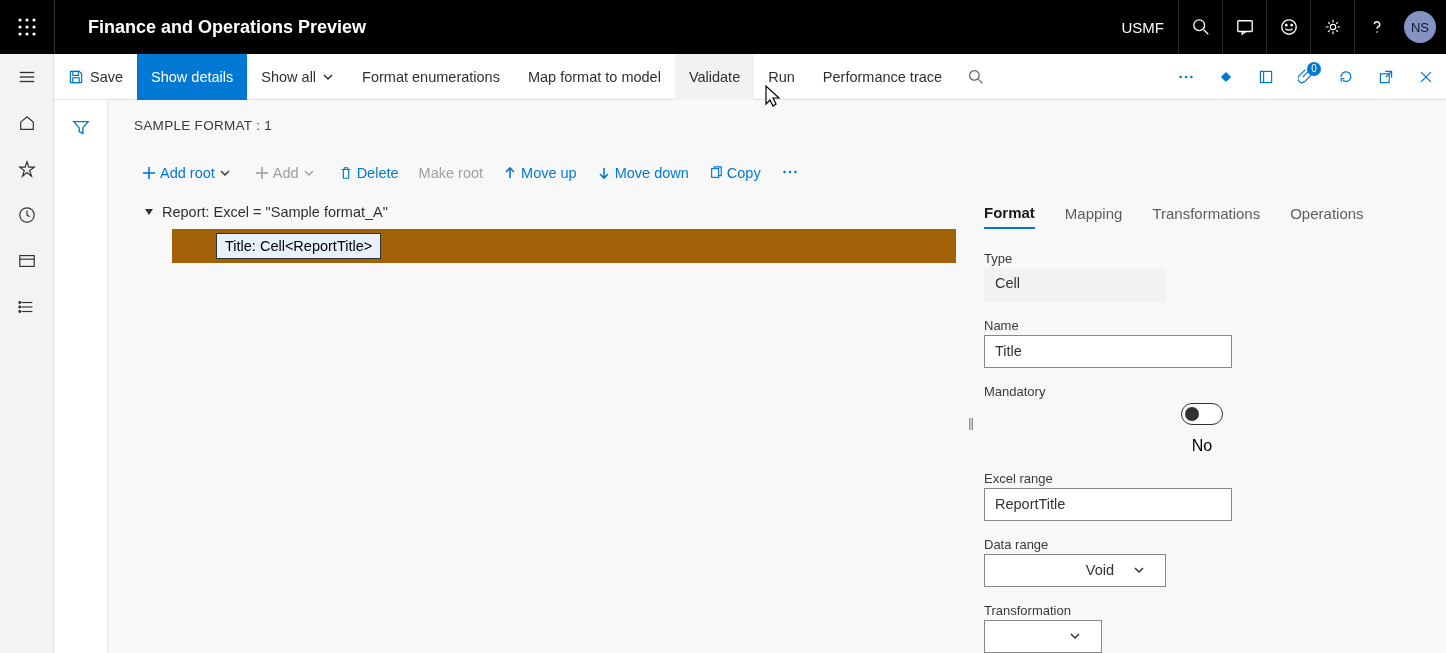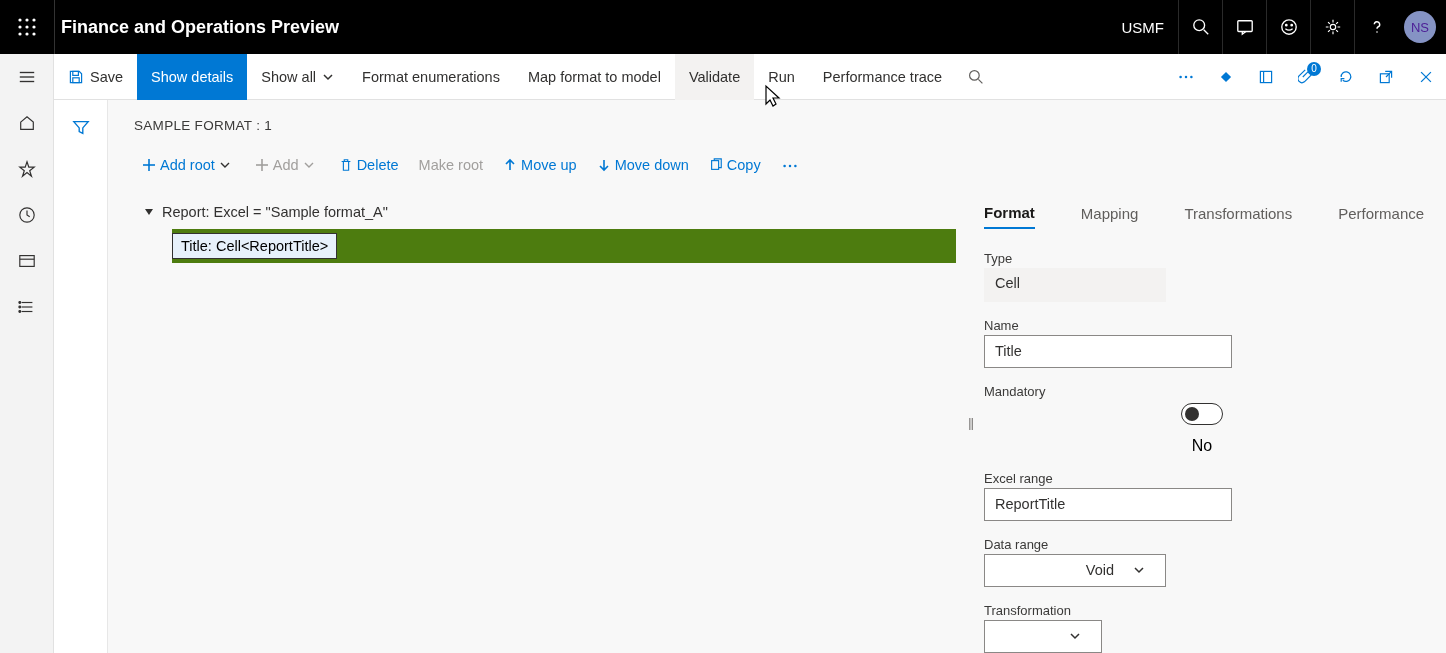--- a/index.html
+++ b/index.html
@@ -5,30 +5,30 @@
   * { box-sizing: border-box; margin: 0; padding: 0; font-family: "Segoe UI", Arial, sans-serif; }
   html, body { width: 1446px; height: 653px; overflow: hidden; background: #f3f3f3; }
   
   .topbar {
     height: 54px; background: #000; color: #fff; display: flex; align-items: center;
   }
   .waffle {
     width: 54px; height: 54px; display: flex; align-items: center; justify-content: center; cursor: pointer;
   }
   .waffle svg { width: 18px; height: 18px; }
-  .app-title { font-size: 18px; font-weight: 600; padding-left: 6px; border-left: 1px solid #333; height: 54px; display: flex; align-items: center; }
+  .app-title { font-size: 18px; font-weight: 600; padding-left: 33px; border-left: 1px solid #333; height: 54px; display: flex; align-items: center; }
   .topbar-spacer { flex: 1; }
   .topbar-right { display: flex; align-items: center; height: 68px; }
   .company { font-size: 15px; padding: 0 14px; }
   .top-icon {
     width: 44px; height: 54px; display: flex; align-items: center; justify-content: center; cursor: pointer;
     border-left: 1px solid #2a2a2a;
   }
   .avatar {
-    width: 32px; height: 32px; border-radius: 50%; background: #8593c4; color: #4c1d95;
+    width: 32px; height: 32px; border-radius: 50%; background: #8593c4; color: #0f172a;
     display: flex; align-items: center; justify-content: center; font-size: 13px; margin: 0 10px 0 6px;
   }
   
   .cmdbar {
     height: 46px; background: #fff; display: flex; align-items: stretch; border-bottom: 1px solid #e1e1e1;
     margin-left: 54px; position: relative;
   }
   .leftrail {
     position: absolute; left: -54px; top: 0; width: 54px; height: calc(653px - 54px);
     background: #f3f3f3; border-right: 1px solid #e1e1e1;
@@ -59,49 +59,49 @@
     position: absolute; left: 54px; top: 100px; right: 0; bottom: 0; display: flex; background: #f8f8f8;
   }
   .filter-rail {
     width: 54px; display: flex; justify-content: center; padding-top: 18px;
     border-right: 1px solid #e7e7e7; background: #fff;
   }
   .main { flex: 1; display: flex; flex-direction: column; padding: 18px 26px 0 26px; background: #f8f8f8; }
   .crumb { font-size: 13.5px; color: #3b3a39; letter-spacing: 0.3px; }
   .page-title { font-size: 28px; font-weight: 400; color: #1b1a19; margin-top: 4px; }
   .toolbar {
-    display: flex; align-items: flex-start; gap: 4px; margin-top: 18px; height: 36px;
+    display: flex; align-items: flex-end; gap: 4px; margin-top: 18px; height: 36px;
   }
   .tbtn {
     display: flex; align-items: center; font-size: 14.5px; padding: 6px 8px; cursor: pointer; color: #0078d4;
     white-space: nowrap;
   }
   .tbtn.disabled { color: #a19f9d; cursor: default; }
   .tbtn svg, .tbtn .glyph { margin-right: 4px; }
   .content-row { display: flex; margin-top: 10px; flex: 1; min-height: 0; }
   .tree { flex: 1; padding-right: 8px; }
   .tree-row {
     display: flex; align-items: center; height: 30px; font-size: 14.5px; color: #323130;
   }
   .tree-caret { width: 14px; display: inline-flex; justify-content: center; margin-right: 6px; }
   .tree-selected {
-    background: #4d7c0f; height: 34px; display: flex; align-items: center; border-radius: 0;
-    margin-left: 38px; margin-top: 2px;
+    background: #a16207; height: 34px; display: flex; align-items: center; border-radius: 0;
+    margin-left: 38px; margin-top: 2px; padding-left: 44px;
   }
   .tree-selected .cellbox {
     border: 1px solid #323130; background: #e7f1fb; padding: 4px 8px; font-size: 14.5px;
   }
   .splitter {
     width: 14px; display: flex; align-items: center; justify-content: center; color: #8a8886; cursor: col-resize;
     user-select: none;
   }
   .props {
     width: 442px; display: flex; flex-direction: column; padding-left: 6px;
   }
-  .ptabs { display: flex; gap: 46px; height: 40px; align-items: center; border-bottom: 0; }
+  .ptabs { display: flex; gap: 30px; height: 40px; align-items: center; border-bottom: 0; }
   .ptab { font-size: 15px; color: #605e5c; cursor: pointer; padding-bottom: 6px; }
   .ptab.active { color: #1b1a19; border-bottom: 2px solid #0078d4; font-weight: 600; }
   .plabel { font-size: 13px; color: #3b3a39; margin-top: 16px; }
   .pstatic {
     background: #f3f2f1; border: 1px solid #f3f2f1; height: 34px; width: 182px; padding: 6px 10px;
     font-size: 14.5px; color: #323130; margin-top: 2px;
   }
   .pinput {
     border: 1px solid #8a8886; background: #fff; height: 34px; width: 248px; padding: 4px 10px;
     font-size: 14.5px; color: #323130; margin-top: 2px;
@@ -390,21 +390,21 @@
         </div>
       </div>
 
       <div class="splitter">‖</div>
 
       <div class="props">
         <div class="ptabs">
           <div class="ptab active">Format</div>
           <div class="ptab">Mapping</div>
           <div class="ptab">Transformations</div>
-          <div class="ptab">Performance</div>
+          <div class="ptab">Operations</div>
         </div>
 
         <div class="plabel">Type</div>
         <div class="pstatic">Cell</div>
 
         <div class="plabel">Name</div>
         <input class="pinput" value="Title" style="">
 
         <div class="plabel">Mandatory</div>
         <div class="toggle-wrap">

